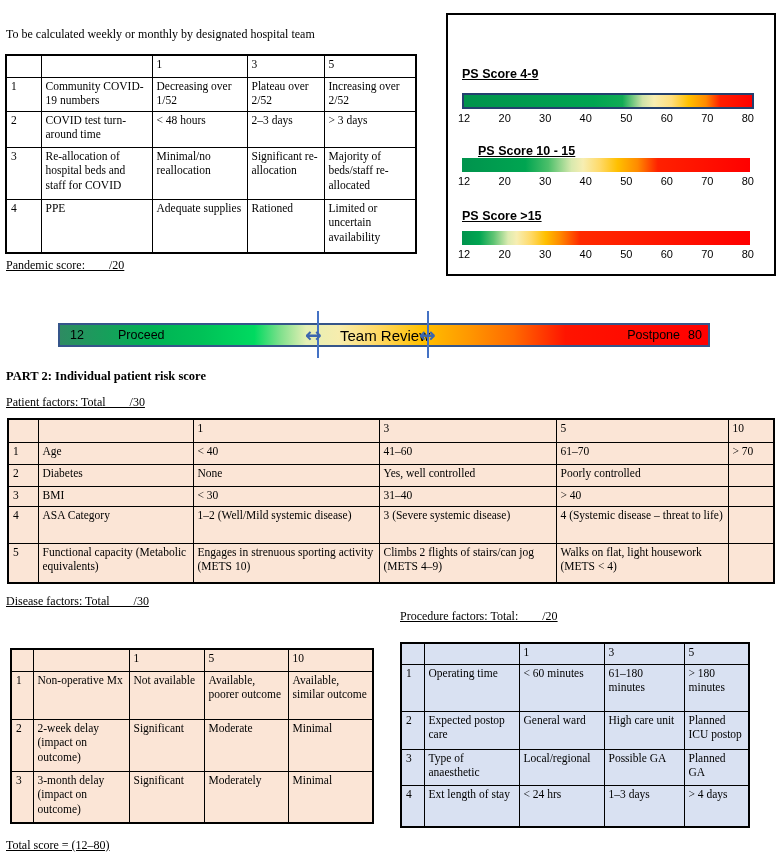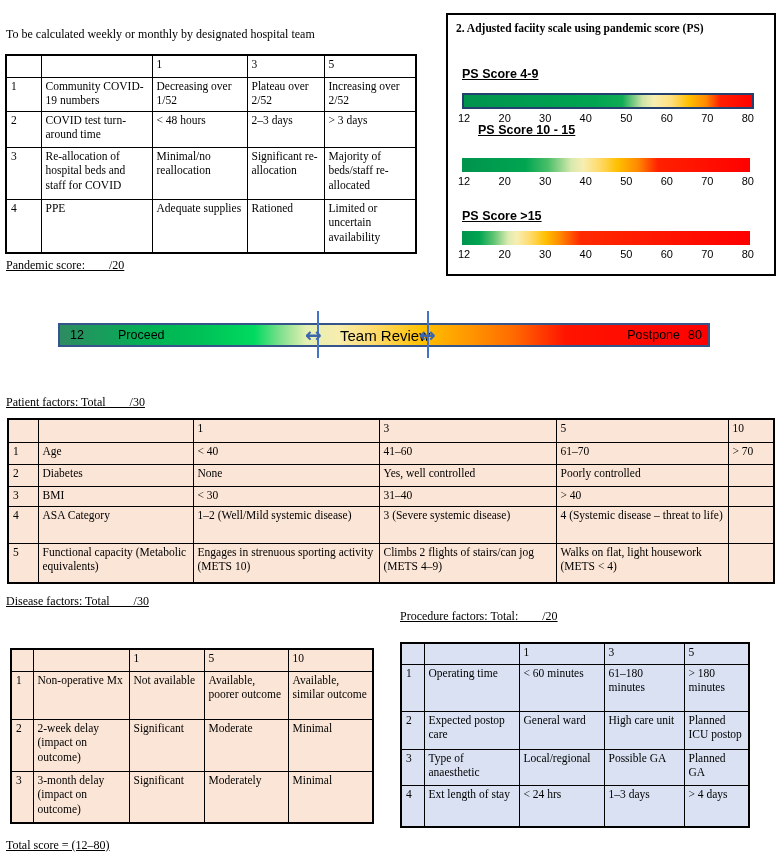--- a/index.html
+++ b/index.html
@@ -95,36 +95,35 @@
       <td>Adequate supplies</td>
       <td>Rationed</td>
       <td>Limited or uncertain availability</td>
     </tr>
   </tbody>
     </table>
 
   <div class="abs score-line" style="left:6px;top:258px;">Pandemic score:        /20</div>
 
   <div class="scalebox">
-    <div class="scalebox-title">2. Adjusted faciity scale using pandemic score (PS)</div>
 
     <div class="ps-head" style="top:52px;">PS Score 4-9</div>
     <div class="grad-bar grad-a" style="top:78px;"></div>
     <div class="ticks" style="top:97px;">
       <span>12</span>
       <span>20</span>
       <span>30</span>
       <span>40</span>
       <span>50</span>
       <span>60</span>
       <span>70</span>
       <span>80</span>
     </div>
 
-    <div class="ps-head" style="top:108px;padding-left:16px;">PS Score 10 - 15</div>
+    <div class="ps-head" style="top:129px;padding-left:16px;">PS Score 10 - 15</div>
     <div class="grad-bar grad-b" style="top:143px;"></div>
     <div class="ticks" style="top:160px;">
       <span>12</span>
       <span>20</span>
       <span>30</span>
       <span>40</span>
       <span>50</span>
       <span>60</span>
       <span>70</span>
       <span>80</span>
@@ -149,20 +148,21 @@
   <div class="midbar">
     <div class="lbl" style="left:10px;">12</div>
     <div class="lbl" style="left:58px;">Proceed</div>
     <div class="arrow" style="left:245px;">↔</div>
     <div class="lbl" style="left:280px;font-size:15px;text-align:center;">Team Review</div>
     <div class="arrow" style="left:359px;">↔</div>
     <div class="lbl" style="right:28px;">Postpone</div>
     <div class="lbl" style="right:6px;">80</div>
   </div>
 
+  <div class="abs doc-title" style="left:6px;top:369px;">PART 2: Individual patient risk score</div>
   <div class="abs score-line" style="left:6px;top:395px;">Patient factors: Total        /30</div>
 
   <table class="tbl tbl-peach" style="left:7px;top:418px;width:766px;">
     <colgroup>
         <col style="width:30px">
         <col style="width:155px">
         <col style="width:186px">
         <col style="width:177px">
         <col style="width:172px">
         <col style="width:46px">

